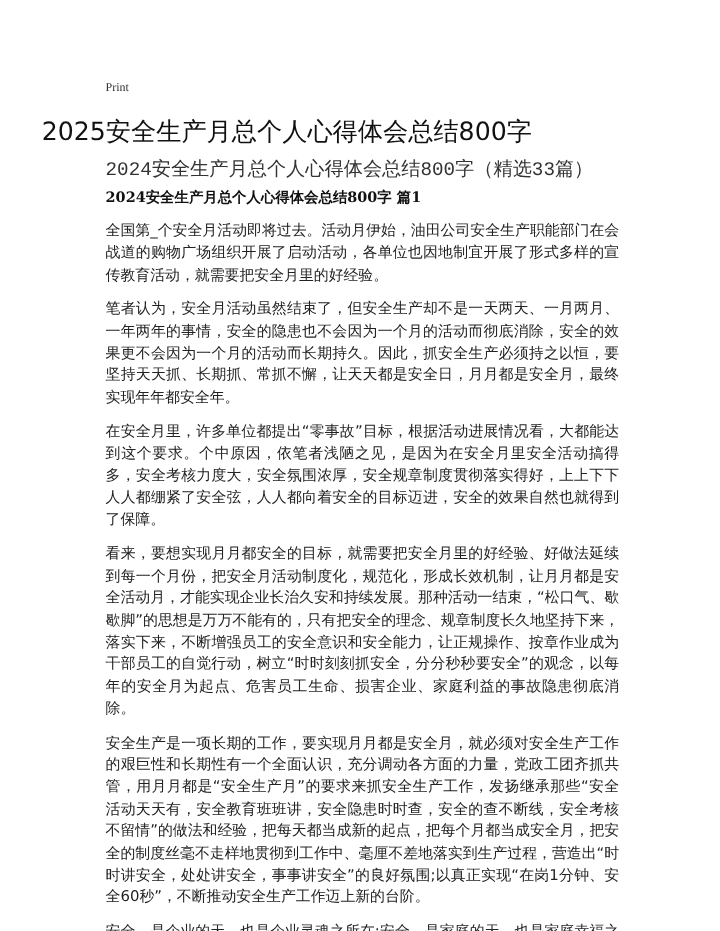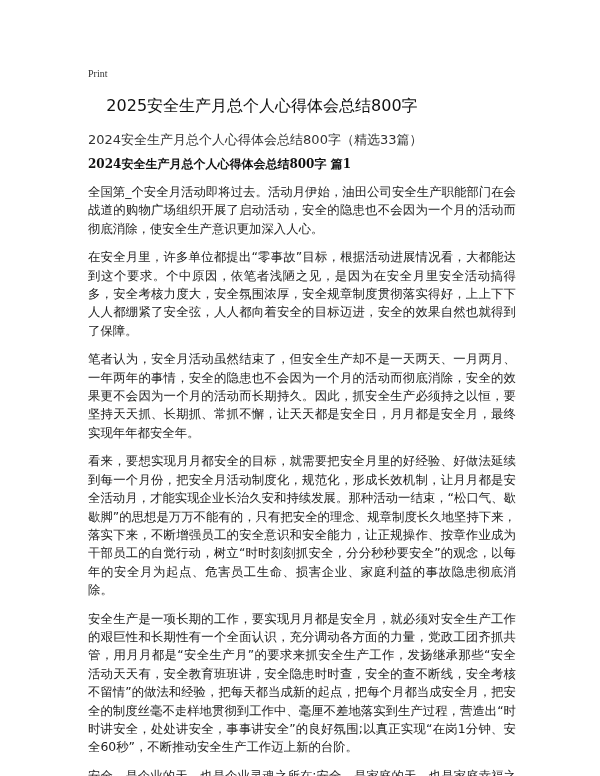--- a/index.html
+++ b/index.html
@@ -6,25 +6,25 @@
   body {
     width: 600px; height: 776px; overflow: hidden; position: relative;
     font-family: "DejaVu Sans", sans-serif; color: #1a1a1a;
   }
   .print-label {
     position: absolute; left: 88px; top: 68px;
     font-family: Liberation Serif, serif; font-size: 10px; color: #333;
   }
   .title {
     position: absolute; left: 0; width: 478px; top: 96px; text-align: center;
-    font-family: "DejaVu Sans", sans-serif; font-size: 16px; color: #111; margin-left: 23px;
+    font-family: "DejaVu Sans", sans-serif; font-size: 21px; color: #111;
   }
   .subtitle {
     position: absolute; left: 88px; top: 131px;
-    font-size: 13px; color: #333;
+    font-size: 16px; color: #333; font-family: Liberation Mono, monospace;
   }
   .section-heading {
     position: absolute; left: 88px; top: 156px;
     font-family: "DejaVu Serif", serif; font-weight: bold; font-size: 12px; color: #111; text-align: center;
   }
   .body-text {
     position: absolute; left: 88px; top: 183px; width: 428px;
   }
   .para {
     font-size: 12.4px; line-height: 18.4px; margin: 0 0 10px 0;
@@ -33,20 +33,20 @@
 </style>
 </head>
 <body>
 
 <div>
   <div class="print-label">Print</div>
   <div class="title">2025安全生产月总个人心得体会总结800字</div>
   <div class="subtitle">2024安全生产月总个人心得体会总结800字（精选33篇）</div>
   <div class="section-heading">2024安全生产月总个人心得体会总结800字 篇1</div>
   <div class="body-text">
-    <p class="para">全国第_个安全月活动即将过去。活动月伊始，油田公司安全生产职能部门在会战道的购物广场组织开展了启动活动，安全的隐患也不会因为一个月的活动而彻底消除，使安全生产意识更加深入人心。</p>
+    <p class="para">全国第_个安全月活动即将过去。活动月伊始，油田公司安全生产职能部门在会战道的购物广场组织开展了启动活动，各单位也因地制宜开展了形式多样的宣传教育活动，就需要把安全月里的好经验。</p>
+    <p class="para">笔者认为，安全月活动虽然结束了，但安全生产却不是一天两天、一月两月、一年两年的事情，安全的隐患也不会因为一个月的活动而彻底消除，安全的效果更不会因为一个月的活动而长期持久。因此，抓安全生产必须持之以恒，要坚持天天抓、长期抓、常抓不懈，让天天都是安全日，月月都是安全月，最终实现年年都安全年。</p>
     <p class="para">在安全月里，许多单位都提出“零事故”目标，根据活动进展情况看，大都能达到这个要求。个中原因，依笔者浅陋之见，是因为在安全月里安全活动搞得多，安全考核力度大，安全氛围浓厚，安全规章制度贯彻落实得好，上上下下人人都绷紧了安全弦，人人都向着安全的目标迈进，安全的效果自然也就得到了保障。</p>
-    <p class="para">笔者认为，安全月活动虽然结束了，但安全生产却不是一天两天、一月两月、一年两年的事情，安全的隐患也不会因为一个月的活动而彻底消除，安全的效果更不会因为一个月的活动而长期持久。因此，抓安全生产必须持之以恒，要坚持天天抓、长期抓、常抓不懈，让天天都是安全日，月月都是安全月，最终实现年年都安全年。</p>
     <p class="para">看来，要想实现月月都安全的目标，就需要把安全月里的好经验、好做法延续到每一个月份，把安全月活动制度化，规范化，形成长效机制，让月月都是安全活动月，才能实现企业长治久安和持续发展。那种活动一结束，“松口气、歇歇脚”的思想是万万不能有的，只有把安全的理念、规章制度长久地坚持下来，落实下来，不断增强员工的安全意识和安全能力，让正规操作、按章作业成为干部员工的自觉行动，树立“时时刻刻抓安全，分分秒秒要安全”的观念，以每年的安全月为起点、危害员工生命、损害企业、家庭利益的事故隐患彻底消除。</p>
     <p class="para">安全生产是一项长期的工作，要实现月月都是安全月，就必须对安全生产工作的艰巨性和长期性有一个全面认识，充分调动各方面的力量，党政工团齐抓共管，用月月都是“安全生产月”的要求来抓安全生产工作，发扬继承那些“安全活动天天有，安全教育班班讲，安全隐患时时查，安全的查不断线，安全考核不留情”的做法和经验，把每天都当成新的起点，把每个月都当成安全月，把安全的制度丝毫不走样地贯彻到工作中、毫厘不差地落实到生产过程，营造出“时时讲安全，处处讲安全，事事讲安全”的良好氛围;以真正实现“在岗1分钟、安全60秒”，不断推动安全生产工作迈上新的台阶。</p>
     <p class="para">安全，是企业的天，也是企业灵魂之所在;安全，是家庭的天，也是家庭幸福之基石。安全生产月过去了，但是各单位和广大干部员工要树立天天、周周、月月都是“安全生产月”的理念，以每年的安全月为起点，吹响安全冲锋号，让“安全教育常</p>
   </div>
 </div>
 
 </body></html>

